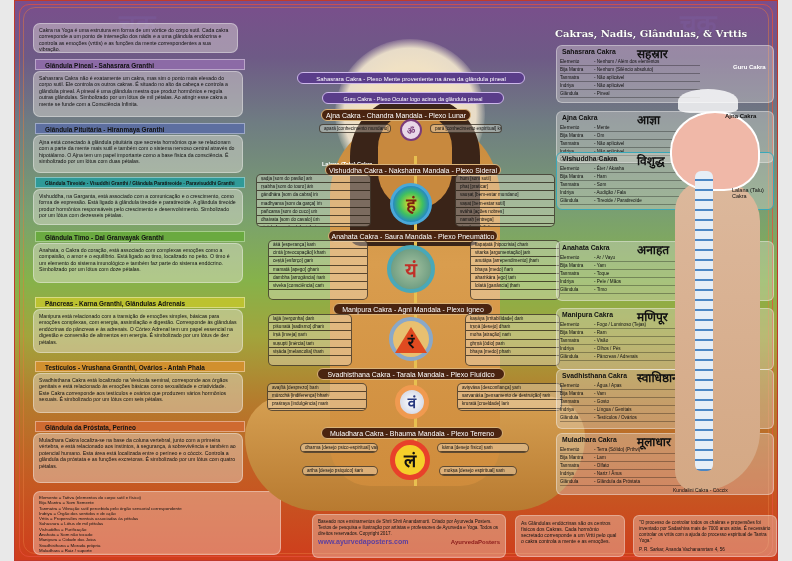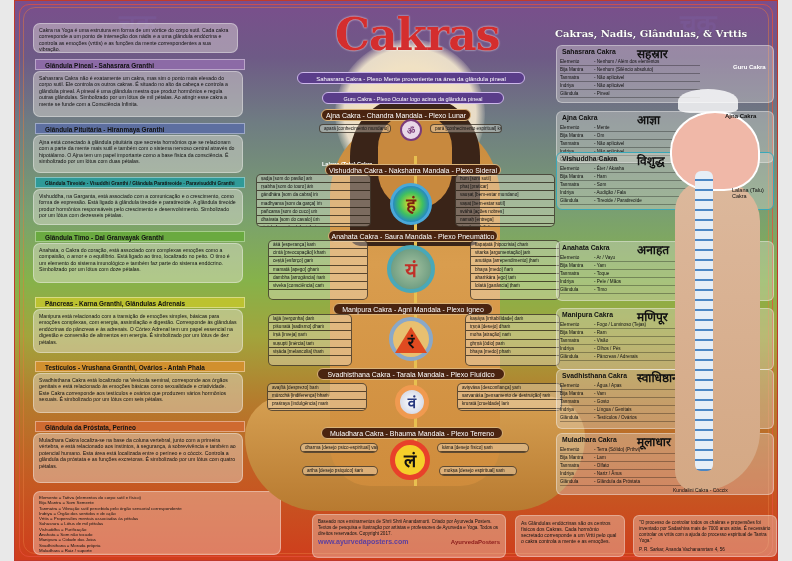--- a/index.html
+++ b/index.html
@@ -80,21 +80,20 @@
     <div>Vrttis = Propensões mentais associadas às pétalas</div>
     <div>Sahasrara = Lótus de mil pétalas</div>
     <div>Vishuddha = Purificação</div>
     <div>Anahata = Som não tocado</div>
     <div>Manipura = Cidade das Joias</div>
     <div>Svadhisthana = Morada própria</div>
     <div>Muladhara = Raiz / suporte</div>
   </div>
 
   <div class="halo"></div>
-  <div class="title">Cakras</div>
 
   <div class="body">
     <div class="legs"></div>
     <div class="torso"></div>
     <div class="hair"></div>
     <div class="face"></div>
     <div class="spine"></div>
   </div>
 
   <div class="band purple" style="left:282px;top:71px;width:228px;font-size:6px">Sahasrara Cakra - Plexo Mente proveniente na área da glândula pineal</div>

